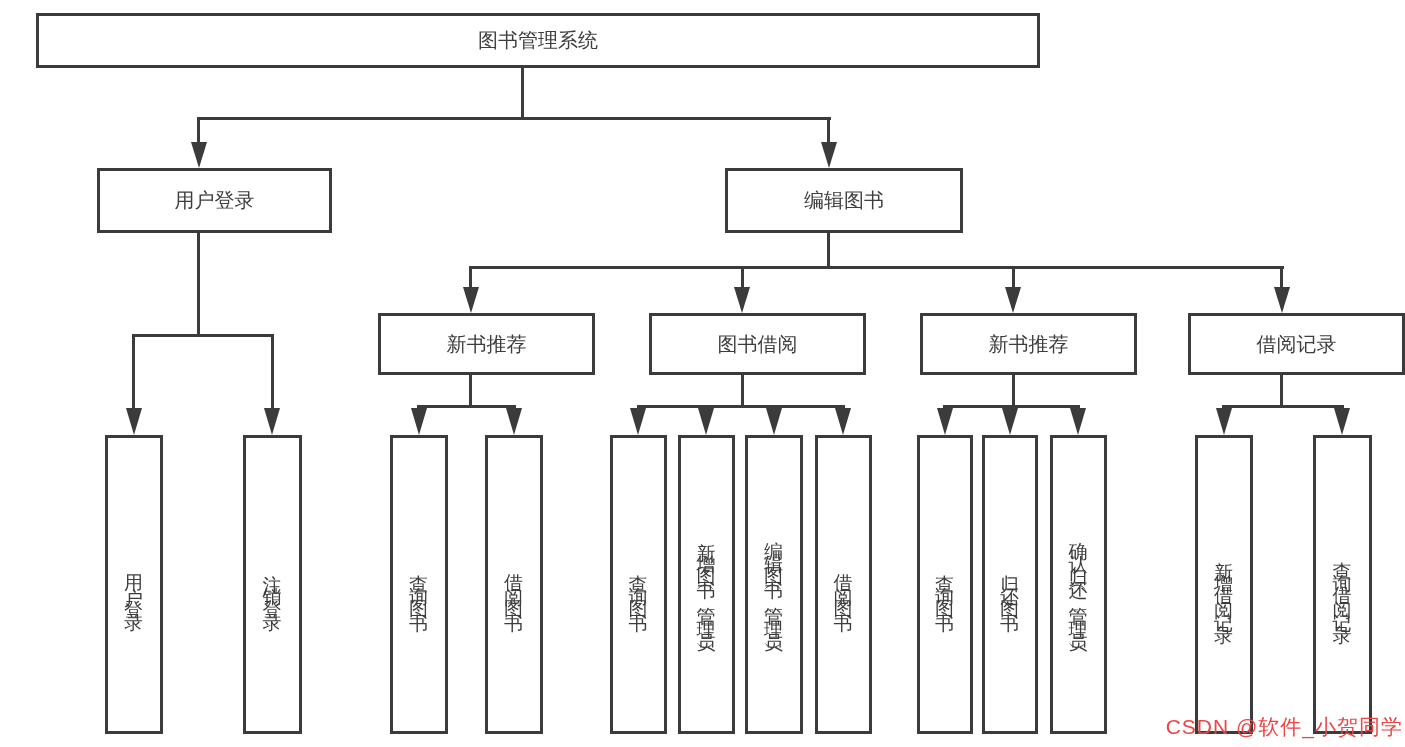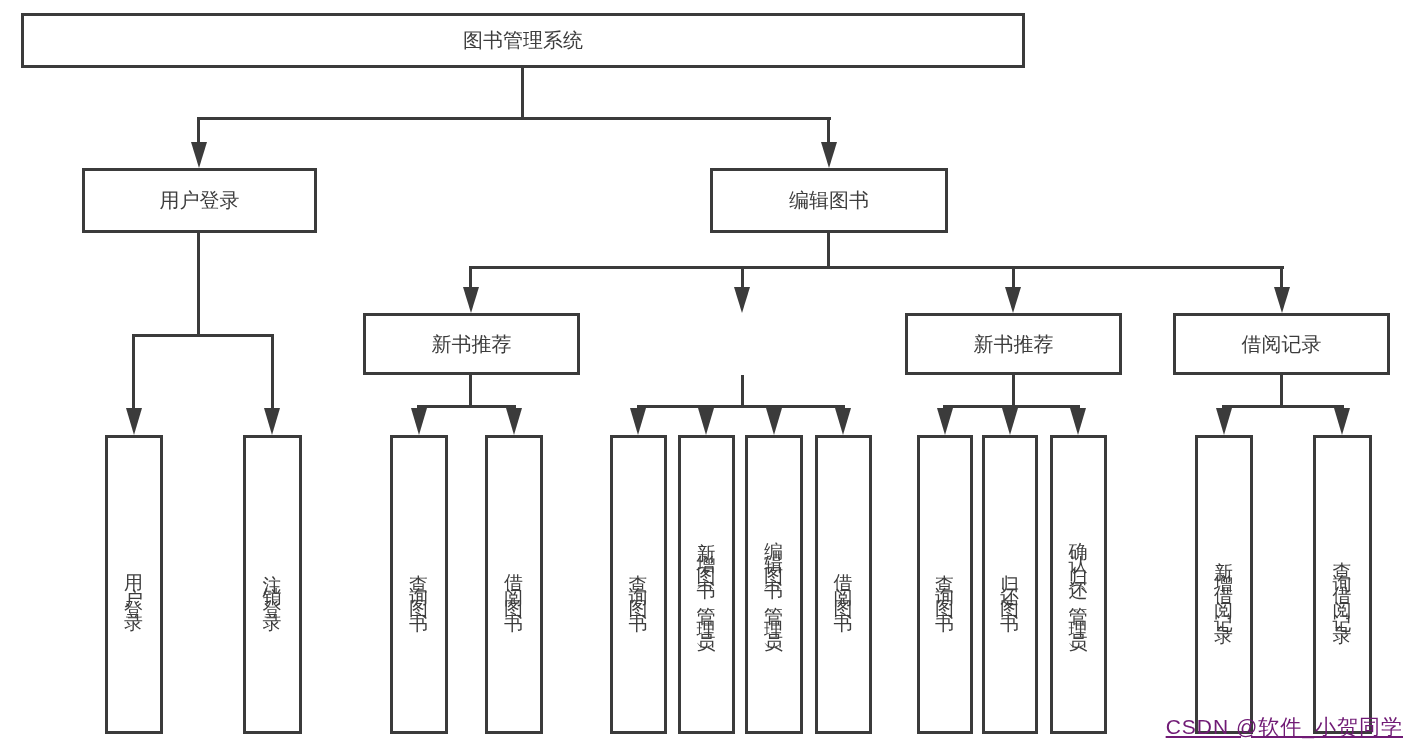--- a/index.html
+++ b/index.html
@@ -3,21 +3,21 @@
 <meta charset="utf-8">
 <style>
   html,body{margin:0;padding:0;background:#ffffff;}
   #stage{
     position:relative;width:1405px;height:747px;background:#ffffff;
     font-family:"Liberation Sans","DejaVu Sans",sans-serif;overflow:hidden;
   }
   .box{
     position:absolute;box-sizing:border-box;background:#ffffff;
     border:3px solid #3b3b3b;display:flex;align-items:center;justify-content:center;
-    color:#3d3d3d;font-size:20px;white-space:nowrap;
+    color:#3d3d3d;font-size:20px;white-space:nowrap;margin-left:15px;
   }
   .vbox{
     position:absolute;box-sizing:border-box;background:#ffffff;
     border:3px solid #3b3b3b;color:#3d3d3d;
   }
   .vtext{
     position:absolute;left:50%;top:50%;transform:translate(-50%,-50%);
     writing-mode:vertical-rl;text-orientation:mixed;
     font-size:19px;letter-spacing:13px;line-height:1;white-space:nowrap;
   }
@@ -25,21 +25,21 @@
   .hline{height:3px;}
   .vline{width:3px;}
   .arrow{
     position:absolute;width:0;height:0;
     border-left:8px solid transparent;border-right:8px solid transparent;
   }
   .arr-mid{border-top:26px solid #3b3b3b;}   
   .arr-leaf{border-top:27px solid #3b3b3b;}  
   #watermark{
     position:absolute;right:2px;top:713px;z-index:9;
-    font-size:21px;letter-spacing:1px;color:#701a75;text-decoration:underline;
+    font-size:21px;letter-spacing:1px;color:#ef4444;
   }
 </style>
 </head>
 <body>
 
 <div id="stage">
 
   <div class="box" style="left:21px;top:13px;width:1004px;height:55px;">
     <span>图书管理系统</span>
   </div>
@@ -49,20 +49,23 @@
   </div>
 
   <div class="box" style="left:710px;top:168px;width:238px;height:65px;">
     <span>编辑图书</span>
   </div>
 
   <div class="box" style="left:363px;top:313px;width:217px;height:62px;">
     <span>新书推荐</span>
   </div>
 
+  <div class="box" style="left:634px;top:313px;width:217px;height:62px;">
+    <span>图书借阅</span>
+  </div>
 
   <div class="box" style="left:905px;top:313px;width:217px;height:62px;">
     <span>新书推荐</span>
   </div>
 
   <div class="box" style="left:1173px;top:313px;width:217px;height:62px;font-family:Liberation Mono, monospace;">
     <span>借阅记录</span>
   </div>
 
   <div class="vbox" style="left:105px;top:435px;width:58px;height:299px;">

